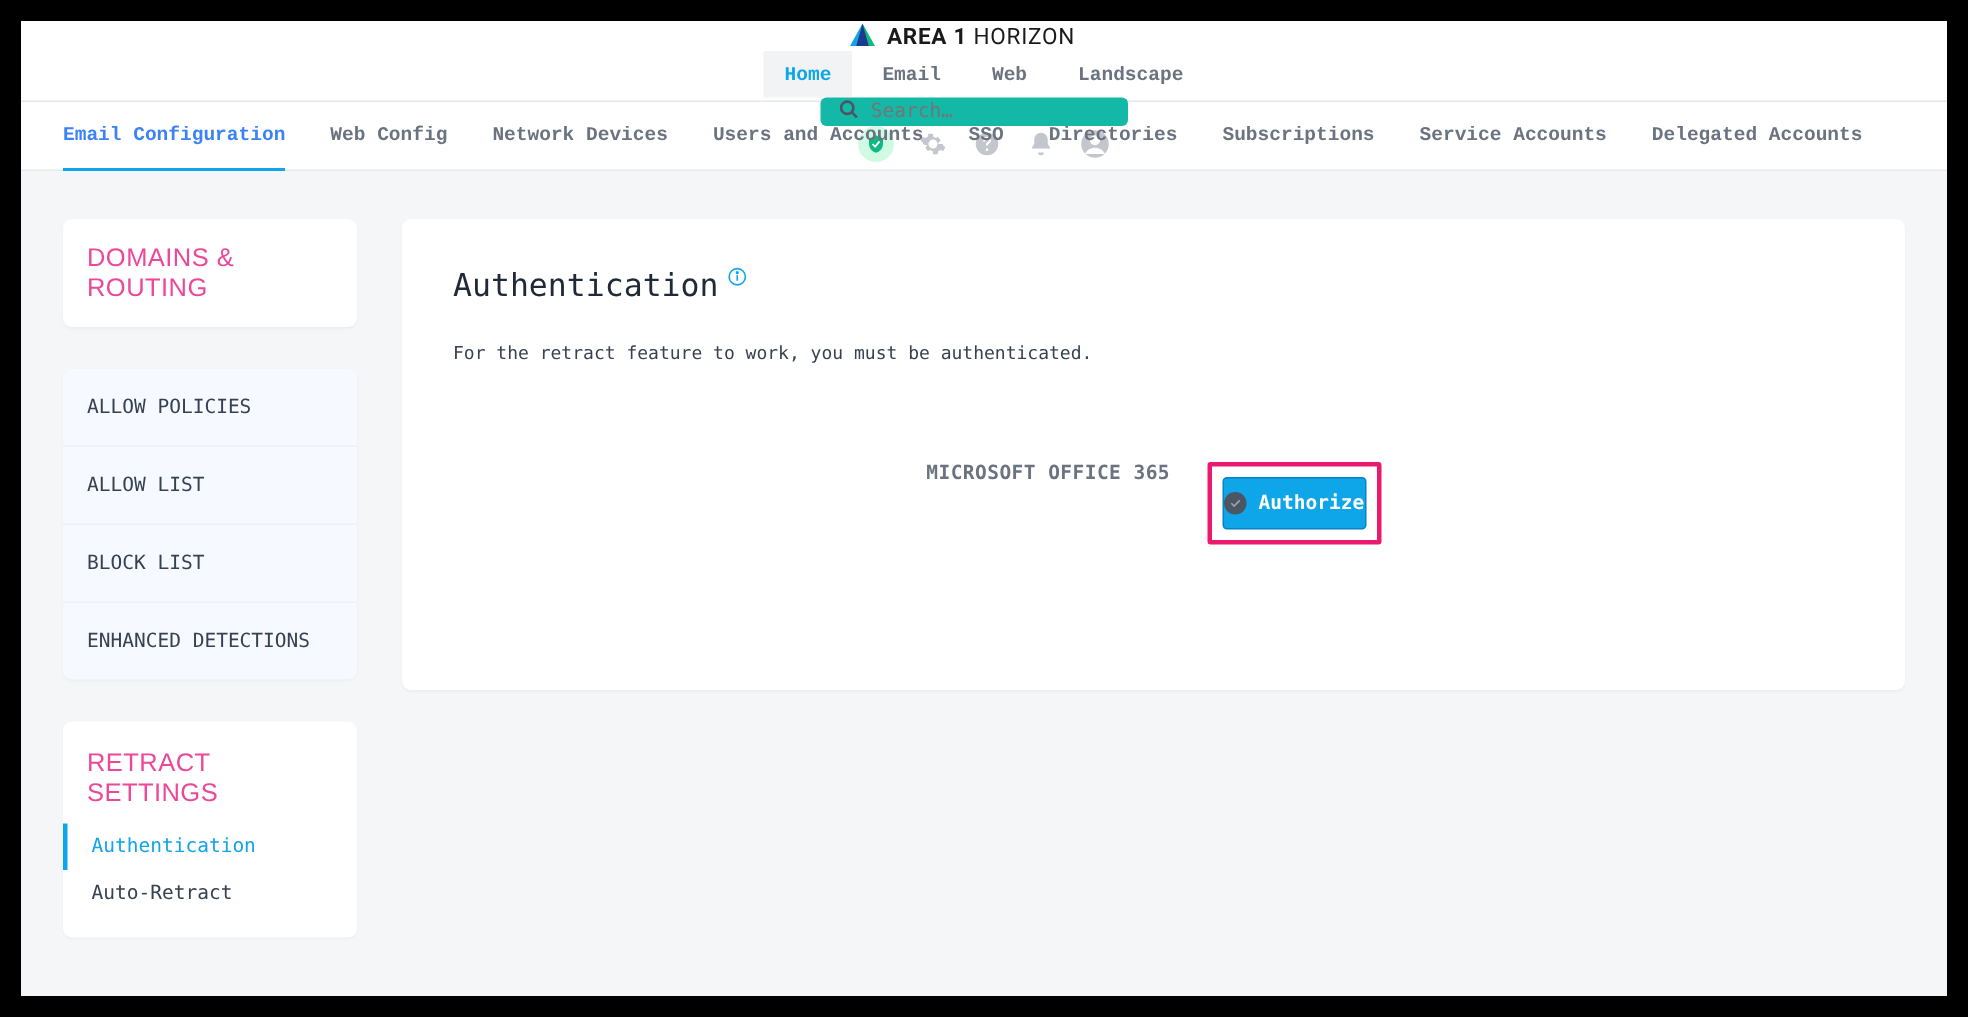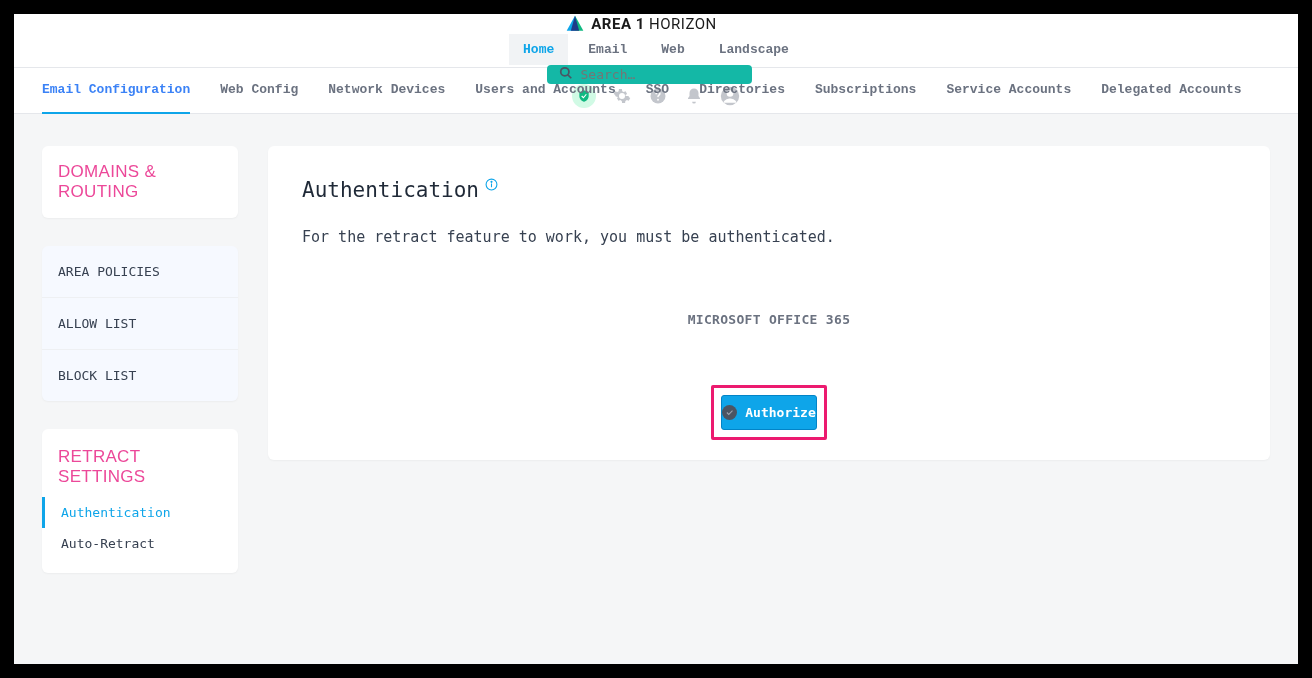--- a/index.html
+++ b/index.html
@@ -198,31 +198,30 @@
       font-size: 21px;
       font-weight: 400;
       color: #1f2937;
     }
     .info-icon {
       color: #0ea5e9;
       margin-top: -2px;
     }
     .panel-desc {
       font-family: 'SFMono-Regular', Consolas, monospace;
-      font-size: 15px;
+      font-size: 12px;
       color: #374151;
       margin-top: 26px;
     }
     .auth-row {
       display: flex;
-      align-items: center;
+      align-items: flex-start;
       justify-content: center;
-      gap: 58px;
+      gap: 25px;
       margin-top: 66px;
-      flex-direction: column;
     }
     .provider-label {
       font-family: 'SFMono-Regular', Consolas, monospace;
       font-size: 13px;
       font-weight: 600;
       color: #6b7280;
       letter-spacing: 0.3px;
     }
     .authorize-wrap {
       border: 3px solid #ec1a6f;
@@ -339,23 +338,24 @@
   </div>
 
   <div class="content-row">
 
     <div class="sidebar">
       <div class="side-card">
         <div class="side-block-header">DOMAINS &amp; ROUTING</div>
       </div>
 
       <div class="side-card side-card-blue">
-        <div class="side-block-item">AREA POLICIES</div>
+        <div class="side-block-item">ALLOW POLICIES</div>
         <div class="side-block-item">ALLOW LIST</div>
         <div class="side-block-item">BLOCK LIST</div>
+        <div class="side-block-item">ENHANCED DETECTIONS</div>
       </div>
 
       <div class="side-card retract-card">
         <div class="side-block-header">RETRACT SETTINGS</div>
         <div class="retract-item active">Authentication</div>
         <div class="retract-item">Auto-Retract</div>
       </div>
     </div>
 
     <div class="main-panel">

